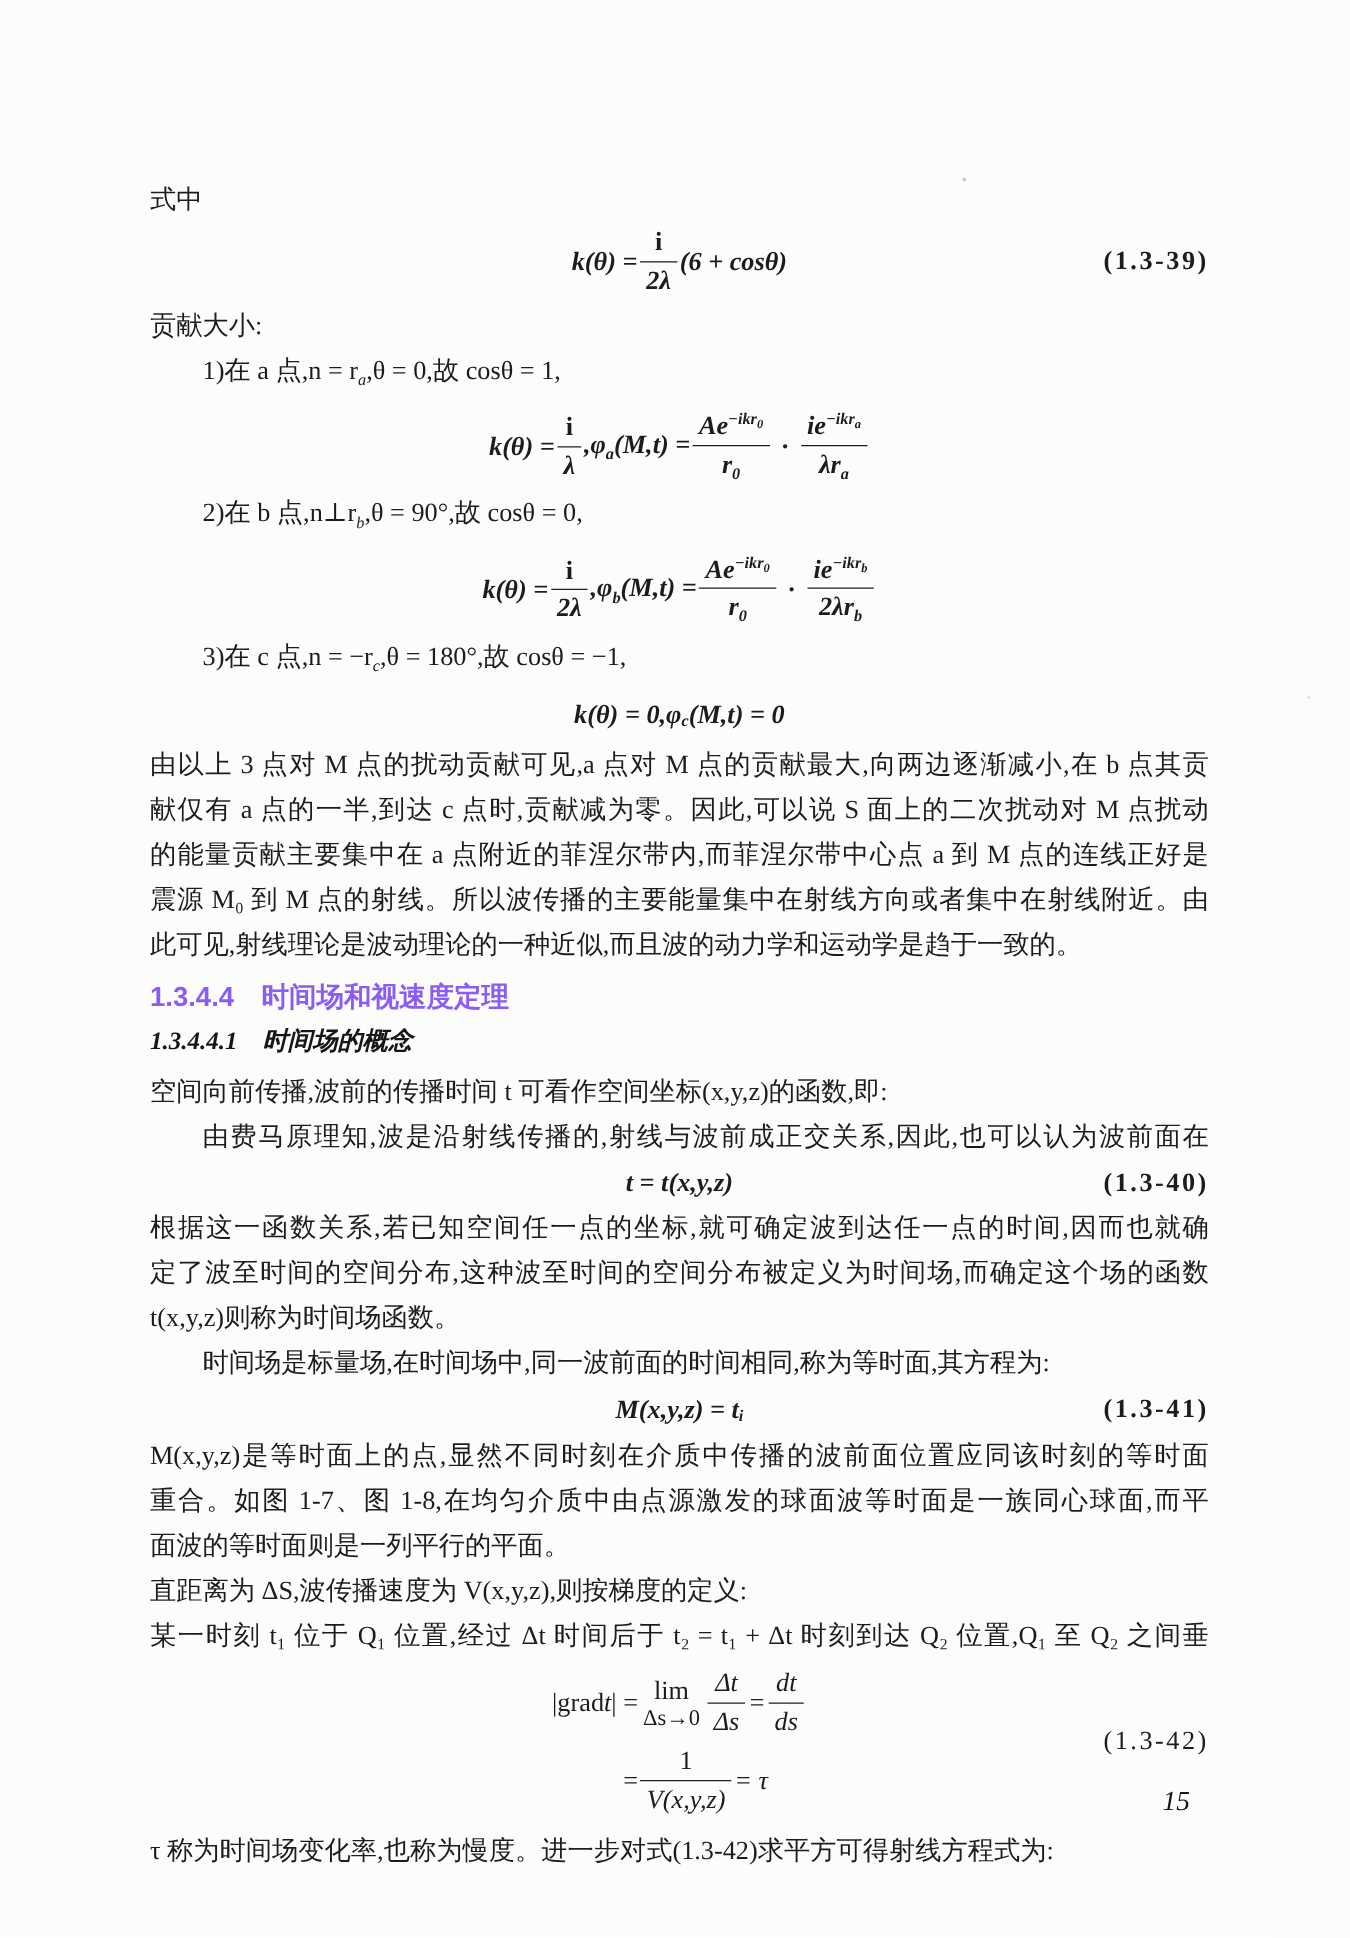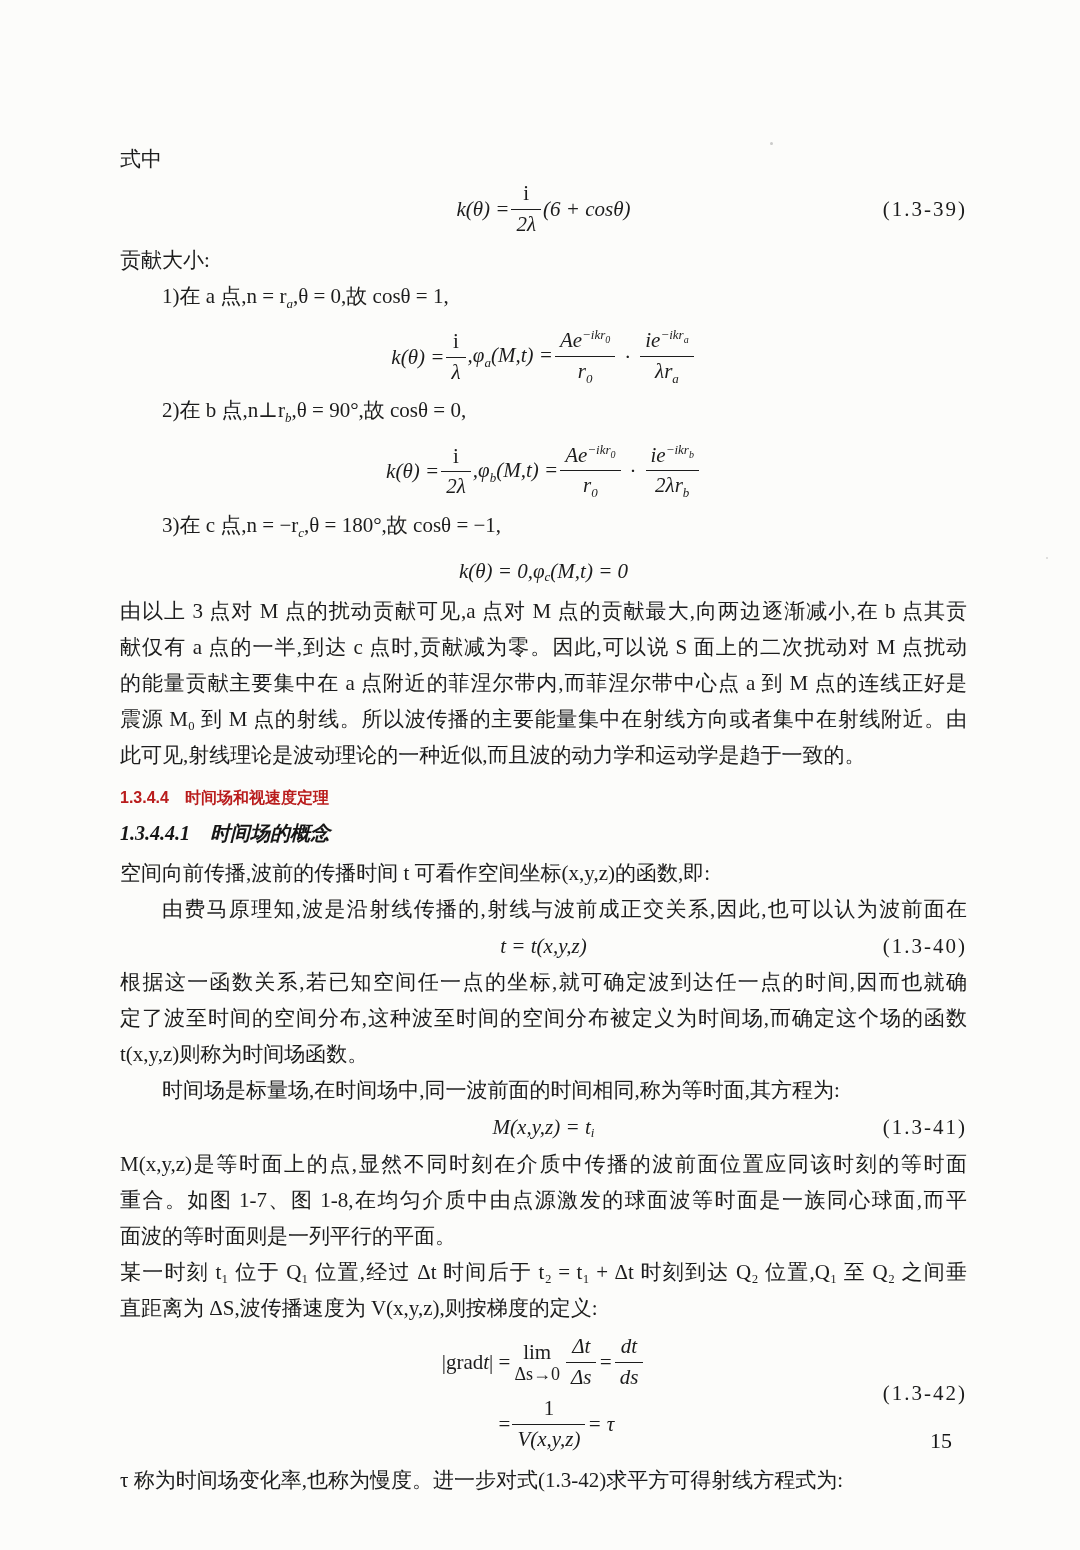--- a/index.html
+++ b/index.html
@@ -16,30 +16,30 @@
     overflow:hidden;
   }
   .line { line-height:36px; text-align:left; }
   .j { text-align:justify; text-align-last:justify; }
   .indent { text-indent:2em; }
   .intro { line-height:34px; }
 
   
   .h1 {
     font-family:"Liberation Sans","DejaVu Sans",sans-serif;
-    font-weight:bold; font-size:16px; line-height:30px;
-    margin:10px 0 6px 0; color:#b91c1c;
+    font-weight:bold; font-size:22px; line-height:30px;
+    margin:10px 0 6px 0; color:#8b5cf6;
   }
   .h2 {
     font-style:italic; font-weight:bold; font-size:20px;
     line-height:28px; margin:4px 0 8px 0; color:#161616;
   }
 
   
-  .eqrow { position:relative; text-align:center; margin:5px 0; line-height:1; }
+  .eqrow { position:relative; text-align:center; margin:5px 0; line-height:1;font-weight:bold; }
   .math  { font-style:italic; }
   .rm    { font-style:normal; }
   .eqno  { position:absolute; right:0; top:50%; transform:translateY(-50%);
            font-style:normal; letter-spacing:2px; font-size:21px; }
   .frac  { display:inline-block; vertical-align:middle; text-align:center;
            line-height:1.12; margin:0 2px; }
   .frac .fn { display:block; border-bottom:1.5px solid #1c1c1c; padding:1px 5px 3px; }
   .frac .fd { display:block; padding:3px 5px 1px; }
   .inlinefrac { font-size:15px; margin:0 3px; }
   .inlinefrac .fn { padding:0 3px 1px; }
@@ -54,21 +54,21 @@
   .lim .limtop { display:block; font-style:normal; }
   .lim .limbot { display:block; font-size:18px; font-style:normal; margin-top:2px; }
   .eq42wrap { position:relative; margin:8px 0 4px 0; }
   .eq42wrap .eqline { text-align:center; margin:6px 0; line-height:1; }
   .eq42wrap .eqline2 { padding-left:26px; }
 
   .list-line { line-height:36px; padding-left:42px; }
 
   .page-number {
     position:absolute; right:128px; bottom:96px;
-    font-size:22px; color:#161616;
+    font-style:italic; font-size:22px; color:#161616;
   }
   .artifact { position:absolute; background:#9a9a9a; border-radius:50%; }
 </style>
 </head>
 <body>
 
 <div class="page">
 
   <div class="line intro">式中</div>
 
@@ -137,22 +137,22 @@
     <span class="eqno">(1.3-41)</span>
   </div>
 
   <div>
     <div class="line j">M(x,y,z)是等时面上的点,显然不同时刻在介质中传播的波前面位置应同该时刻的等时面</div>
     <div class="line j">重合。如图 1-7、图 1-8,在均匀介质中由点源激发的球面波等时面是一族同心球面,而平</div>
     <div class="line">面波的等时面则是一列平行的平面。</div>
   </div>
 
   <div>
+    <div class="line">直距离为 ΔS,波传播速度为 V(x,y,z),则按梯度的定义:</div>
     <div class="line j">某一时刻 t₁ 位于 Q₁ 位置,经过 Δt 时间后于 t₂ = t₁ + Δt 时刻到达 Q₂ 位置,Q₁ 至 Q₂ 之间垂</div>
-    <div class="line">直距离为 ΔS,波传播速度为 V(x,y,z),则按梯度的定义:</div>
   </div>
 
   <div class="eq42wrap math">
     <div class="eqline">
       <span class="eqtext rm">| </span><span class="eqtext rm">grad</span><span class="eqtext">t</span><span class="eqtext rm"> | = </span><span class="lim"><span class="limtop">lim</span><span class="limbot">Δs→0</span></span><span class="frac"><span class="fn">Δt</span><span class="fd">Δs</span></span><span class="eqtext"> = </span><span class="frac"><span class="fn">dt</span><span class="fd">ds</span></span>
     </div>
     <div class="eqline eqline2">
       <span class="eqtext rm">= </span><span class="frac"><span class="fn rm">1</span><span class="fd">V(x,y,z)</span></span><span class="eqtext"> = τ</span>
     </div>
     <span class="eqno">(1.3-42)</span>

